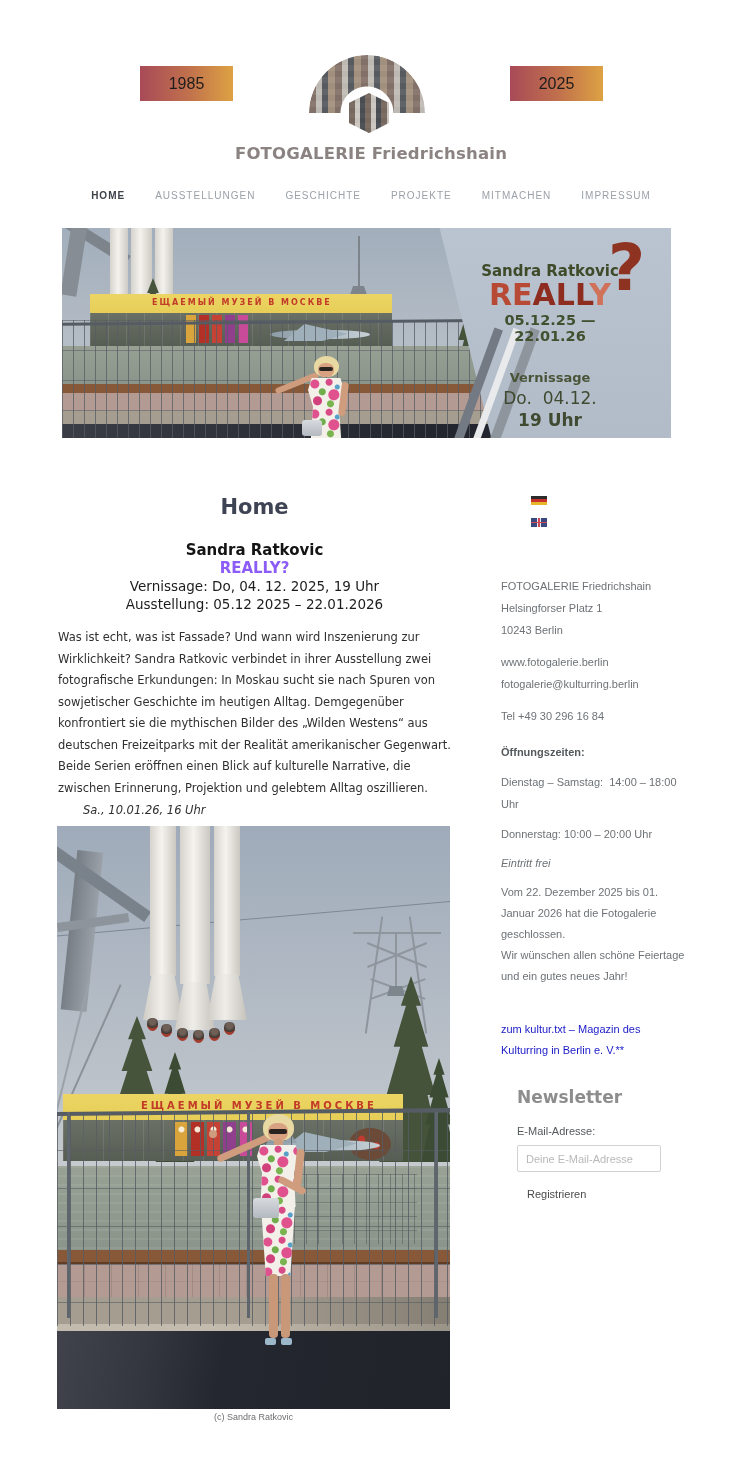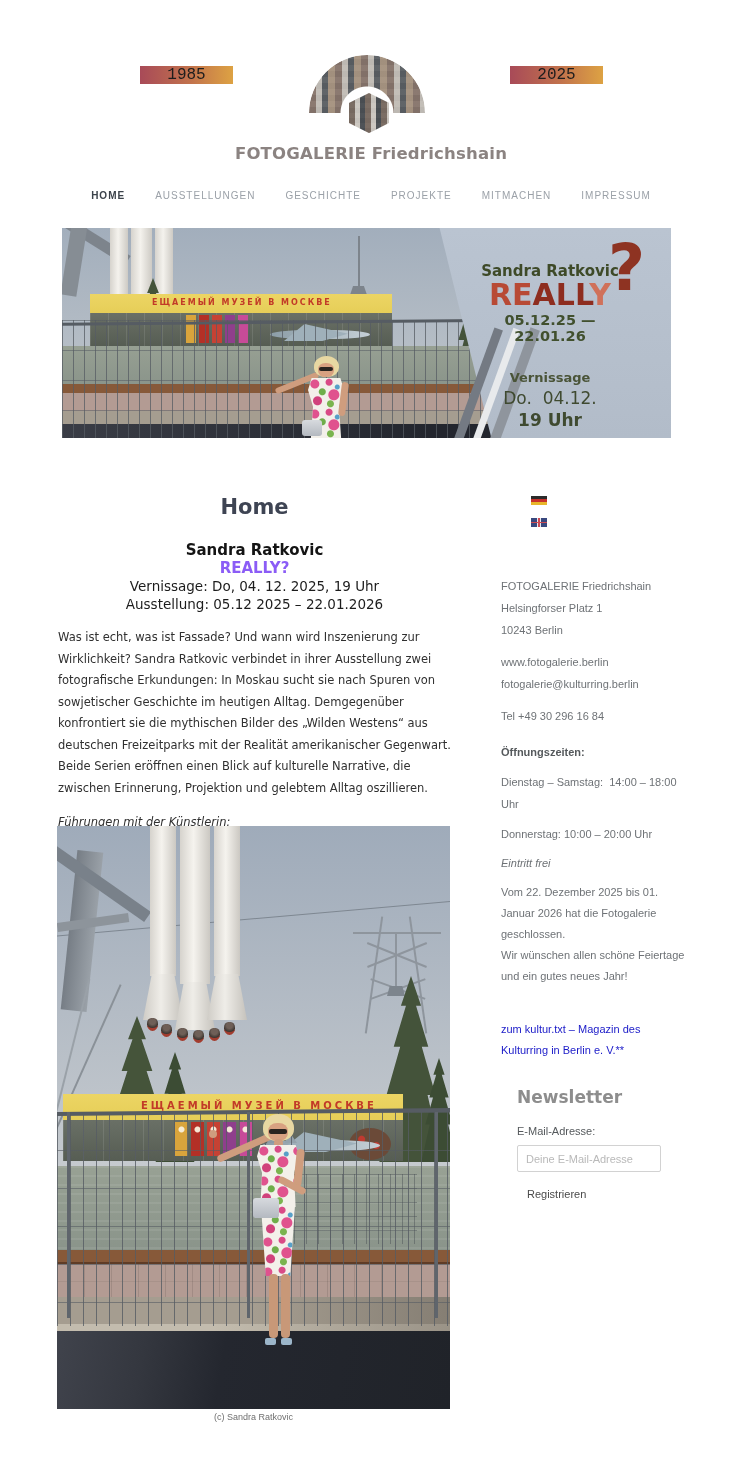--- a/index.html
+++ b/index.html
@@ -2,24 +2,24 @@
 <html><head>
 <meta charset="utf-8">
 <style>
   * { margin:0; padding:0; box-sizing:border-box; }
   html,body { background:#ffffff; }
   body { width:742px; font-family:"Liberation Sans", sans-serif; }
   #page { position:relative; width:742px; height:1460px; background:#fff; overflow:hidden; }
   .abs { position:absolute; }
 
   
-  .badge { position:absolute; top:66px; width:93px; height:18px;
+  .badge { position:absolute; top:66px; width:93px; height:35px;
     background:linear-gradient(90deg,#a84a58,#c2734c 55%,#dda243);
     display:flex; align-items:center; justify-content:center;
-    font-size:16px; color:#1d1d1d; font-family:Liberation Mono, monospace; }
+    font-size:16px; color:#1d1d1d; font-family:Liberation Sans, sans-serif; }
   #badge-left { left:140px; }
   #badge-right { left:510px; background:linear-gradient(90deg,#a84a58,#c2734c 55%,#dda243); }
   #logo { position:absolute; left:309px; top:55px; width:116px; height:78px; }
   #logo .arc { position:absolute; left:0; top:0; width:116px; height:58px;
     border-radius:58px 58px 0 0;
     background:
       repeating-linear-gradient(90deg, rgba(120,100,90,.85) 0 7px, rgba(190,185,178,.9) 7px 13px, rgba(70,75,80,.85) 13px 19px, rgba(160,140,120,.9) 19px 26px),
       repeating-linear-gradient(0deg, rgba(40,40,45,.35) 0 6px, rgba(230,225,215,.35) 6px 12px);
     -webkit-mask:radial-gradient(ellipse 58px 58px at 50% 100%, transparent 0 26px, #000 27px);
             mask:radial-gradient(ellipse 58px 58px at 50% 100%, transparent 0 26px, #000 27px); }
@@ -248,21 +248,20 @@
     <div class="bn-q">?</div>
   </div>
 
   <div id="col-left">
     <div id="page-title">Home</div>
     <div id="exh-artist">Sandra Ratkovic</div>
     <div id="exh-title">REALLY?</div>
     <div class="exh-line">Vernissage: Do, 04. 12. 2025, 19 Uhr</div>
     <div class="exh-line">Ausstellung: 05.12 2025 – 22.01.2026</div>
     <p id="exh-desc">Was ist echt, was ist Fassade? Und wann wird Inszenierung zur Wirklichkeit? Sandra Ratkovic verbindet in ihrer Ausstellung zwei fotografische Erkundungen: In Moskau sucht sie nach Spuren von sowjetischer Geschichte im heutigen Alltag. Demgegenüber konfrontiert sie die mythischen Bilder des „Wilden Westens“ aus deutschen Freizeitparks mit der Realität amerikanischer Gegenwart. Beide Serien eröffnen einen Blick auf kulturelle Narrative, die zwischen Erinnerung, Projektion und gelebtem Alltag oszillieren.</p>
-    <div id="tours-label">Führungen mit der Künstlerin:</div>
     <div id="tours-date">Sa., 10.01.26, 16 Uhr</div>
     <div id="mediapartner"><span>Medienpartner: </span><a>PiB – Photography in Berlin</a></div>
   </div>
 
   <div id="photo">
     <div class="abs ph-wire"></div>
     <div class="abs ph-g1"></div>
     <div class="abs ph-g2"></div>
     <div class="abs ph-g3"></div>
     <div class="abs ph-g4"></div>

